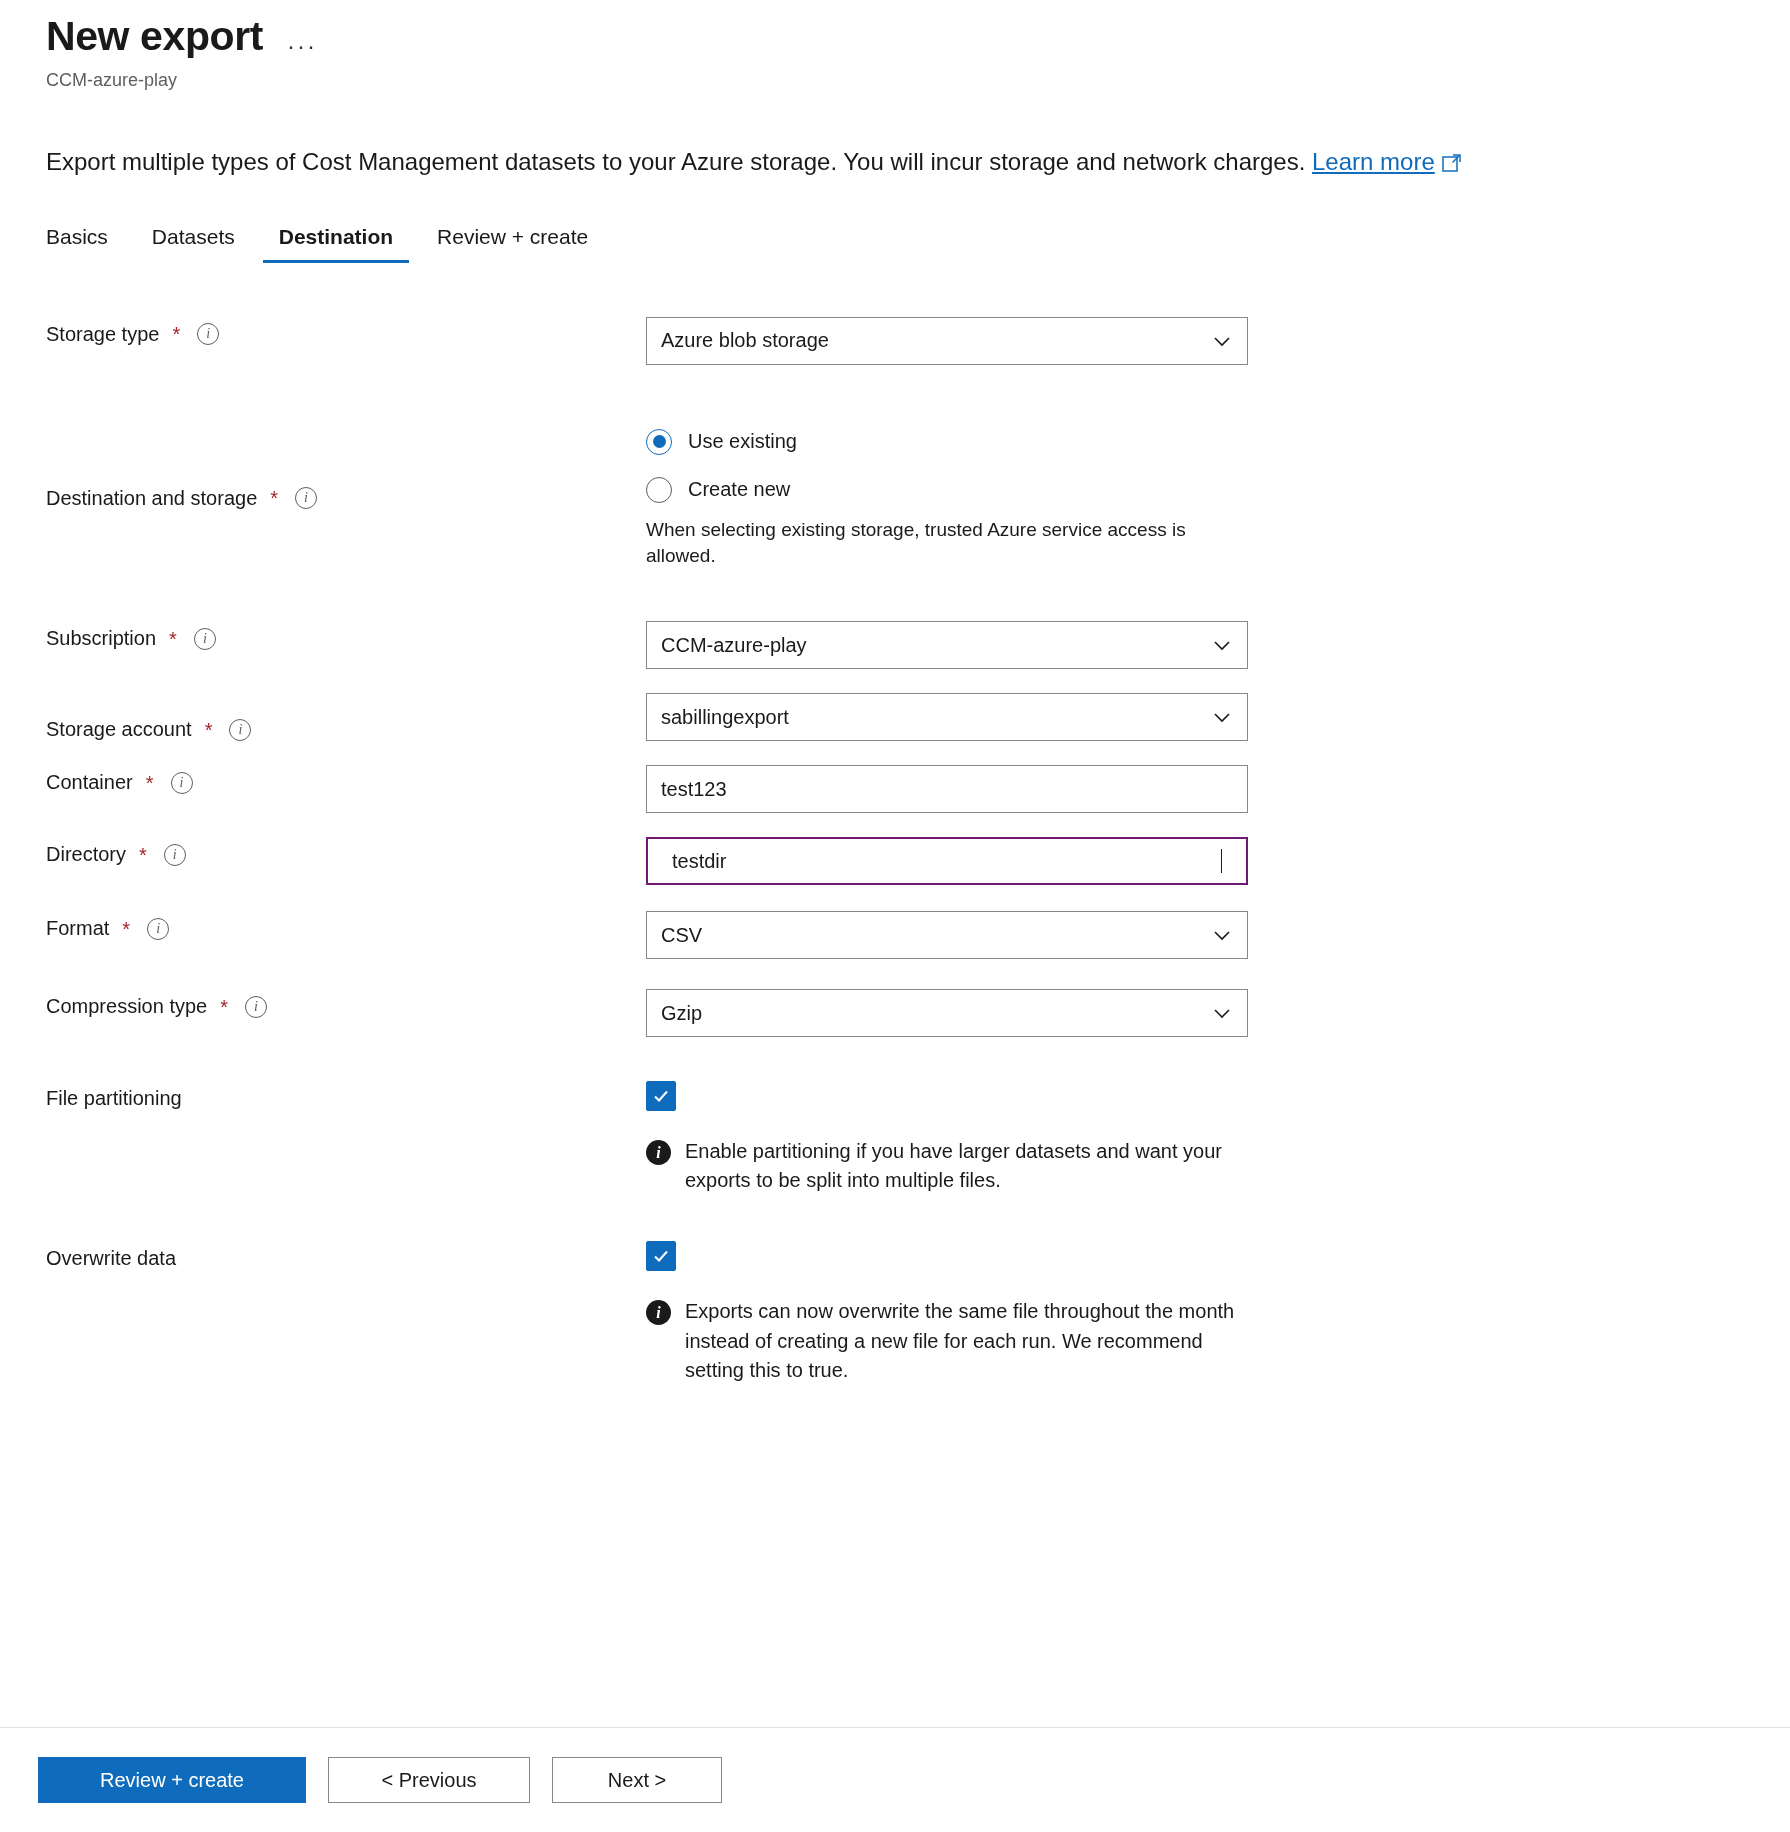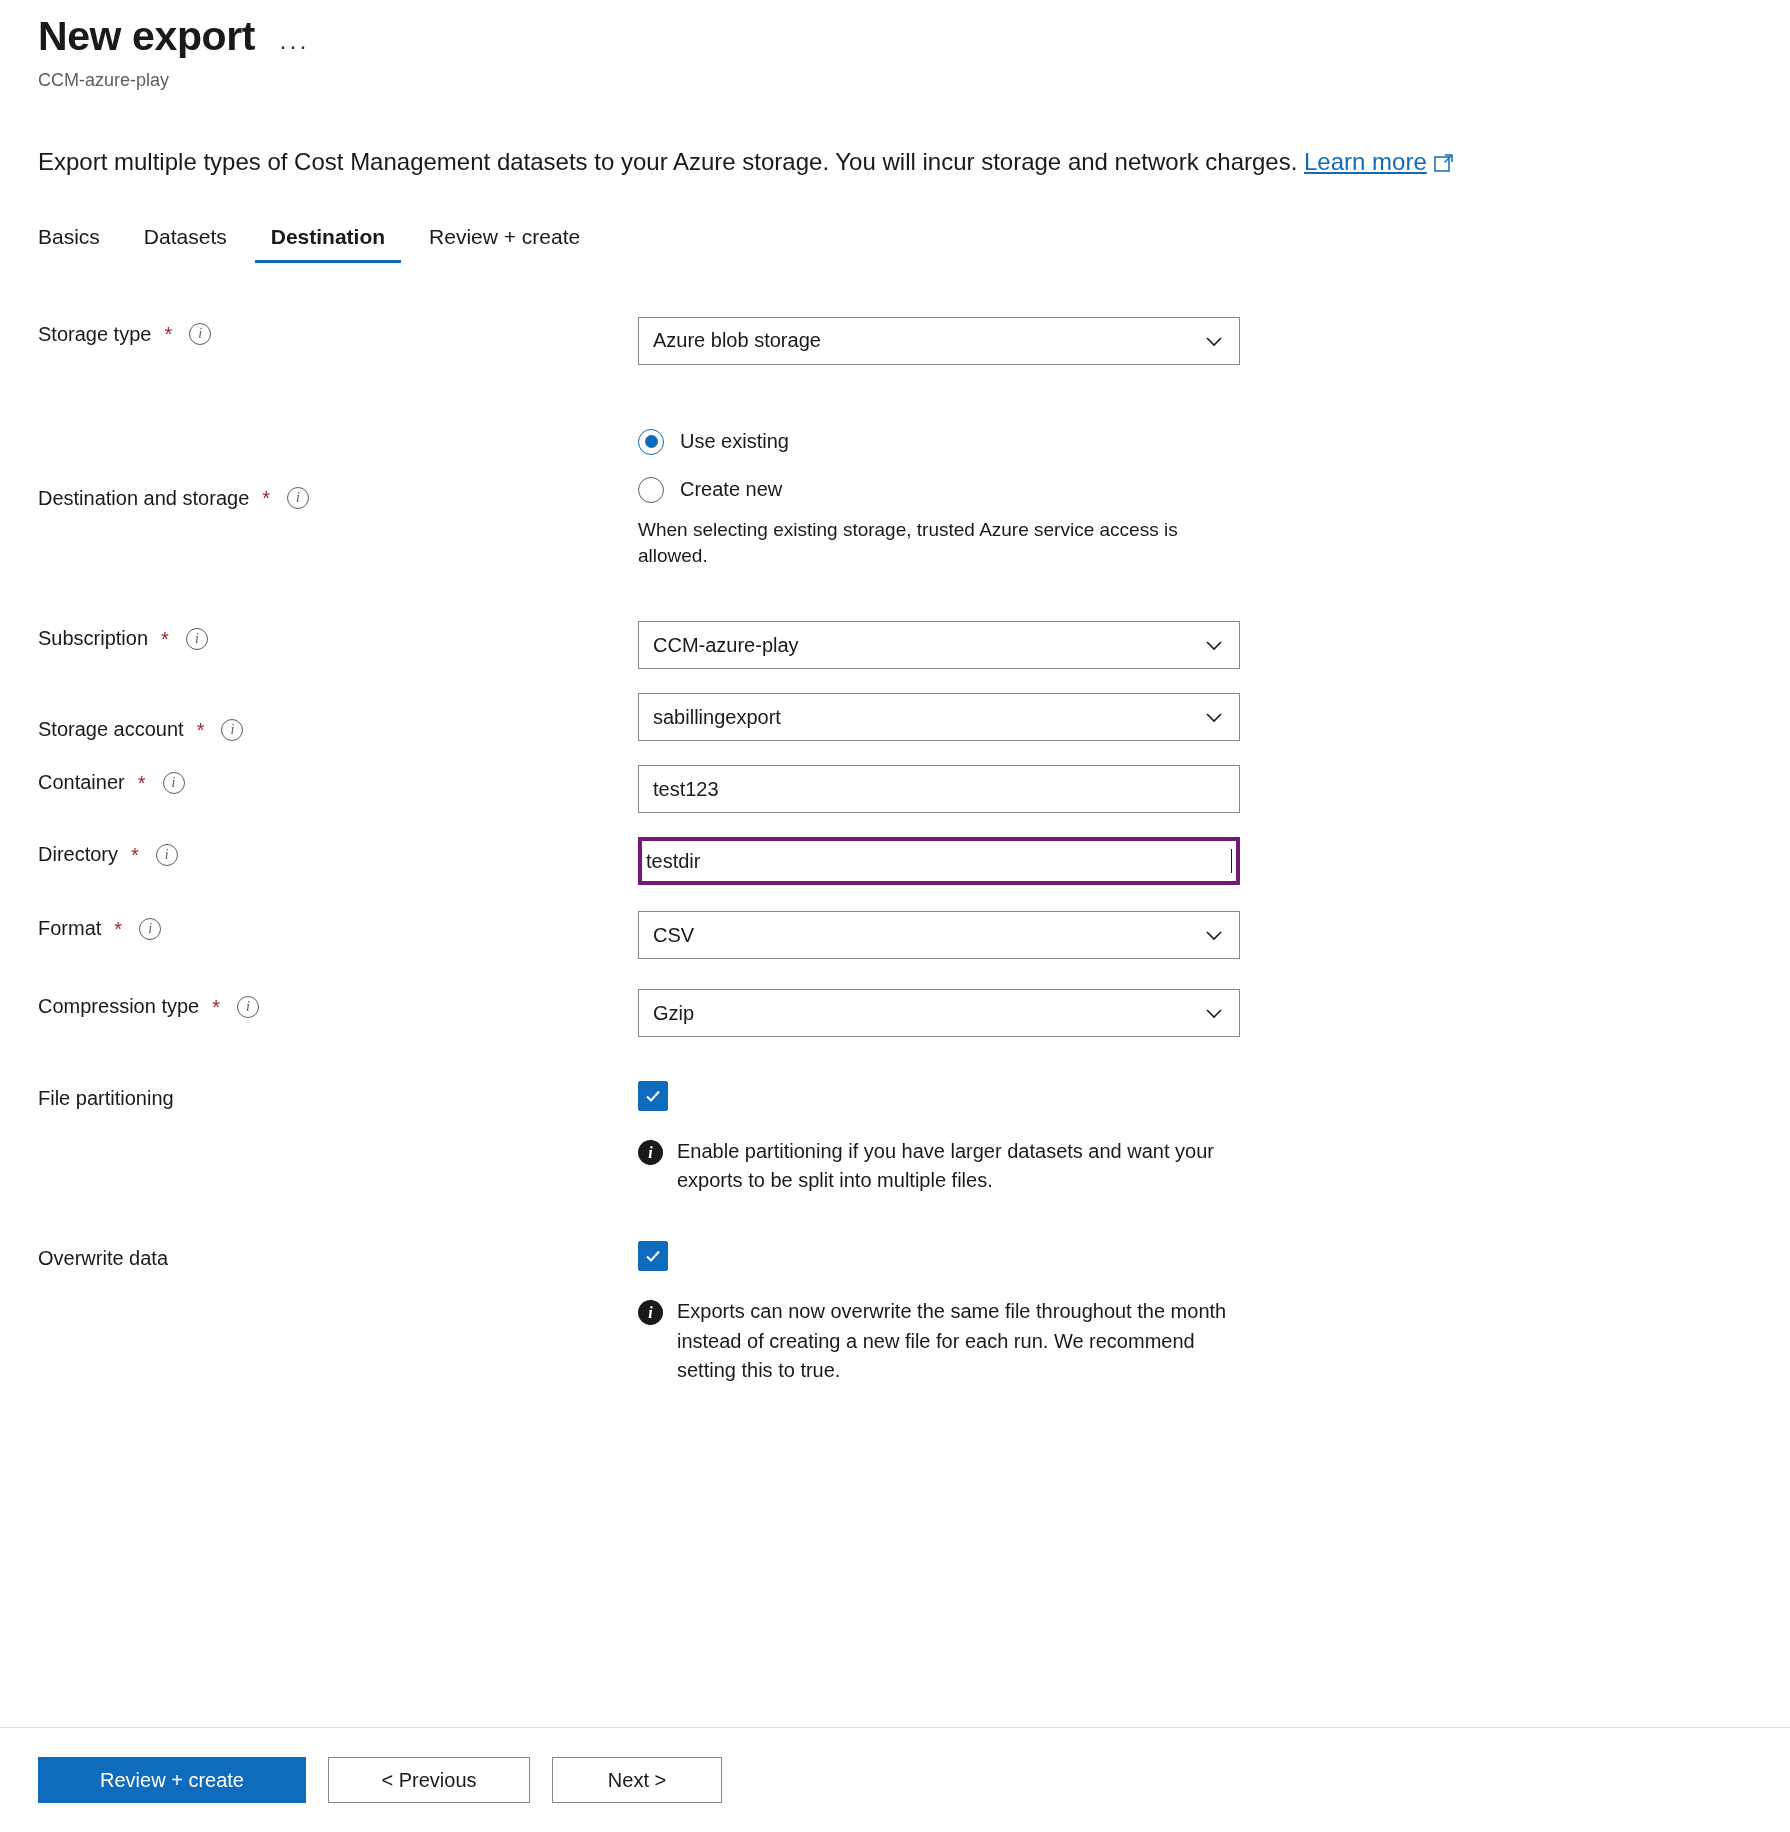--- a/index.html
+++ b/index.html
@@ -14,20 +14,21 @@
     overflow: hidden;
   }
   .page {
     position: relative;
     width: 1790px;
     height: 1832px;
     background: #ffffff;
   }
   .content {
     padding: 0 0 0 38px;
+    margin-left: 8px;
   }
 
   
   .title-row {
     display: flex;
     align-items: flex-start;
     padding-top: 14px;
   }
   .page-title {
     font-size: 41px;
@@ -163,22 +164,22 @@
     cursor: pointer;
   }
   .select .val, .textfield .val { flex: 1 1 auto; }
   .chev {
     width: 22px;
     height: 22px;
     flex: 0 0 auto;
     display: block;
   }
   .textfield.focused {
-    border: 4px solid #701a75;
-    padding: 0 4px;
+    border: 2px solid #701a75;
+    padding: 0 24px;
   }
   .caret {
     display: inline-block;
     width: 1px;
     height: 24px;
     background: #1b1a19;
     vertical-align: -5px;
     margin-left: 1px;
   }
 

